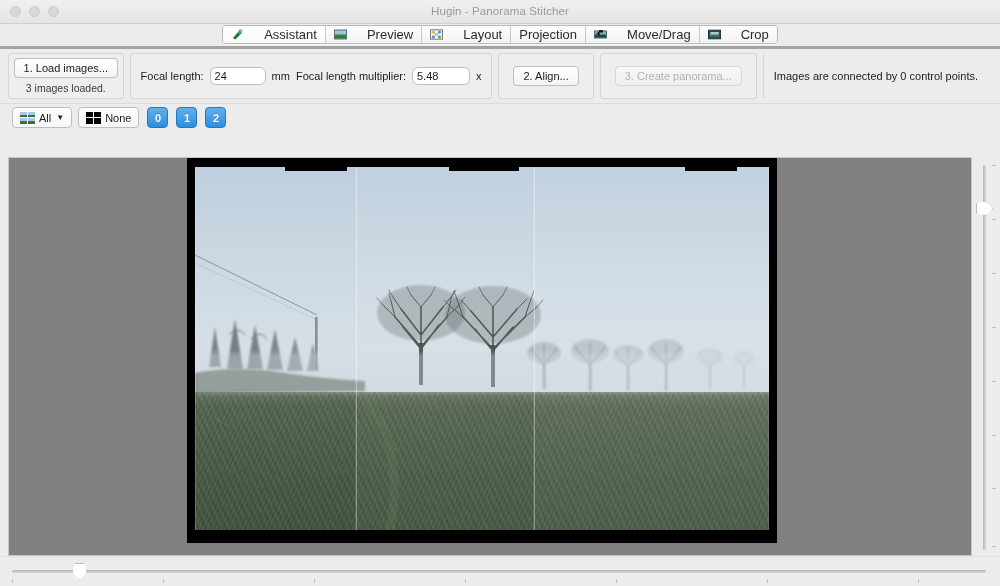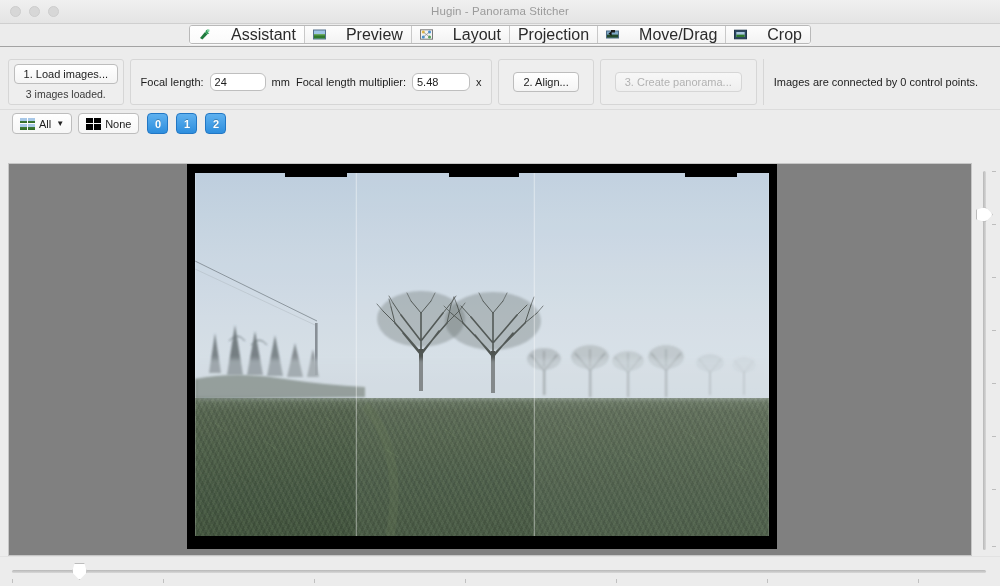--- a/index.html
+++ b/index.html
@@ -52,41 +52,41 @@
     height: 19px;
     border: 1px solid #b9b9b9;
     border-radius: 3px;
     overflow: hidden;
     background: #fbfbfb;
     box-shadow: 0 1px 0 rgba(255,255,255,.7);
   }
   .tab {
     display: flex; align-items: center; gap: 20px;
     padding: 0 8px;
-    font-size: 16px; color: #2b2b2b;
+    font-size: 13px; color: #2b2b2b;
     border-right: 1px solid #c9c9c9;
     background: linear-gradient(to bottom,#fdfdfd,#f3f3f3);
     white-space: nowrap;
     cursor: default;
   }
   .tab:last-child { border-right: none; }
   .tab.active { background: linear-gradient(to bottom,#ffffff,#fafafa); }
   .tab .tlabel { line-height: 1; }
 
   
   .ticon { width: 13px; height: 11px; display: inline-block; position: relative; flex: 0 0 13px; }
   .ticon svg { display: block; }
 
   
   .toolbar {
     flex: 0 0 56px;
     background: #ececec;
-    border-top: 1px solid #a3a3a3;
+    border-top: 3px solid #a3a3a3;
     display: flex; align-items: stretch;
-    padding: 12px 8px 4px 8px;
+    padding: 4px 8px 4px 8px;
   }
   .group {
     display: flex; align-items: center;
     border: 1px solid #d6d6d6;
     border-radius: 3px;
     background: #eeeeee;
     padding: 0 10px;
     height: 46px;
   }
   .group + .group { margin-left: 6px; }

